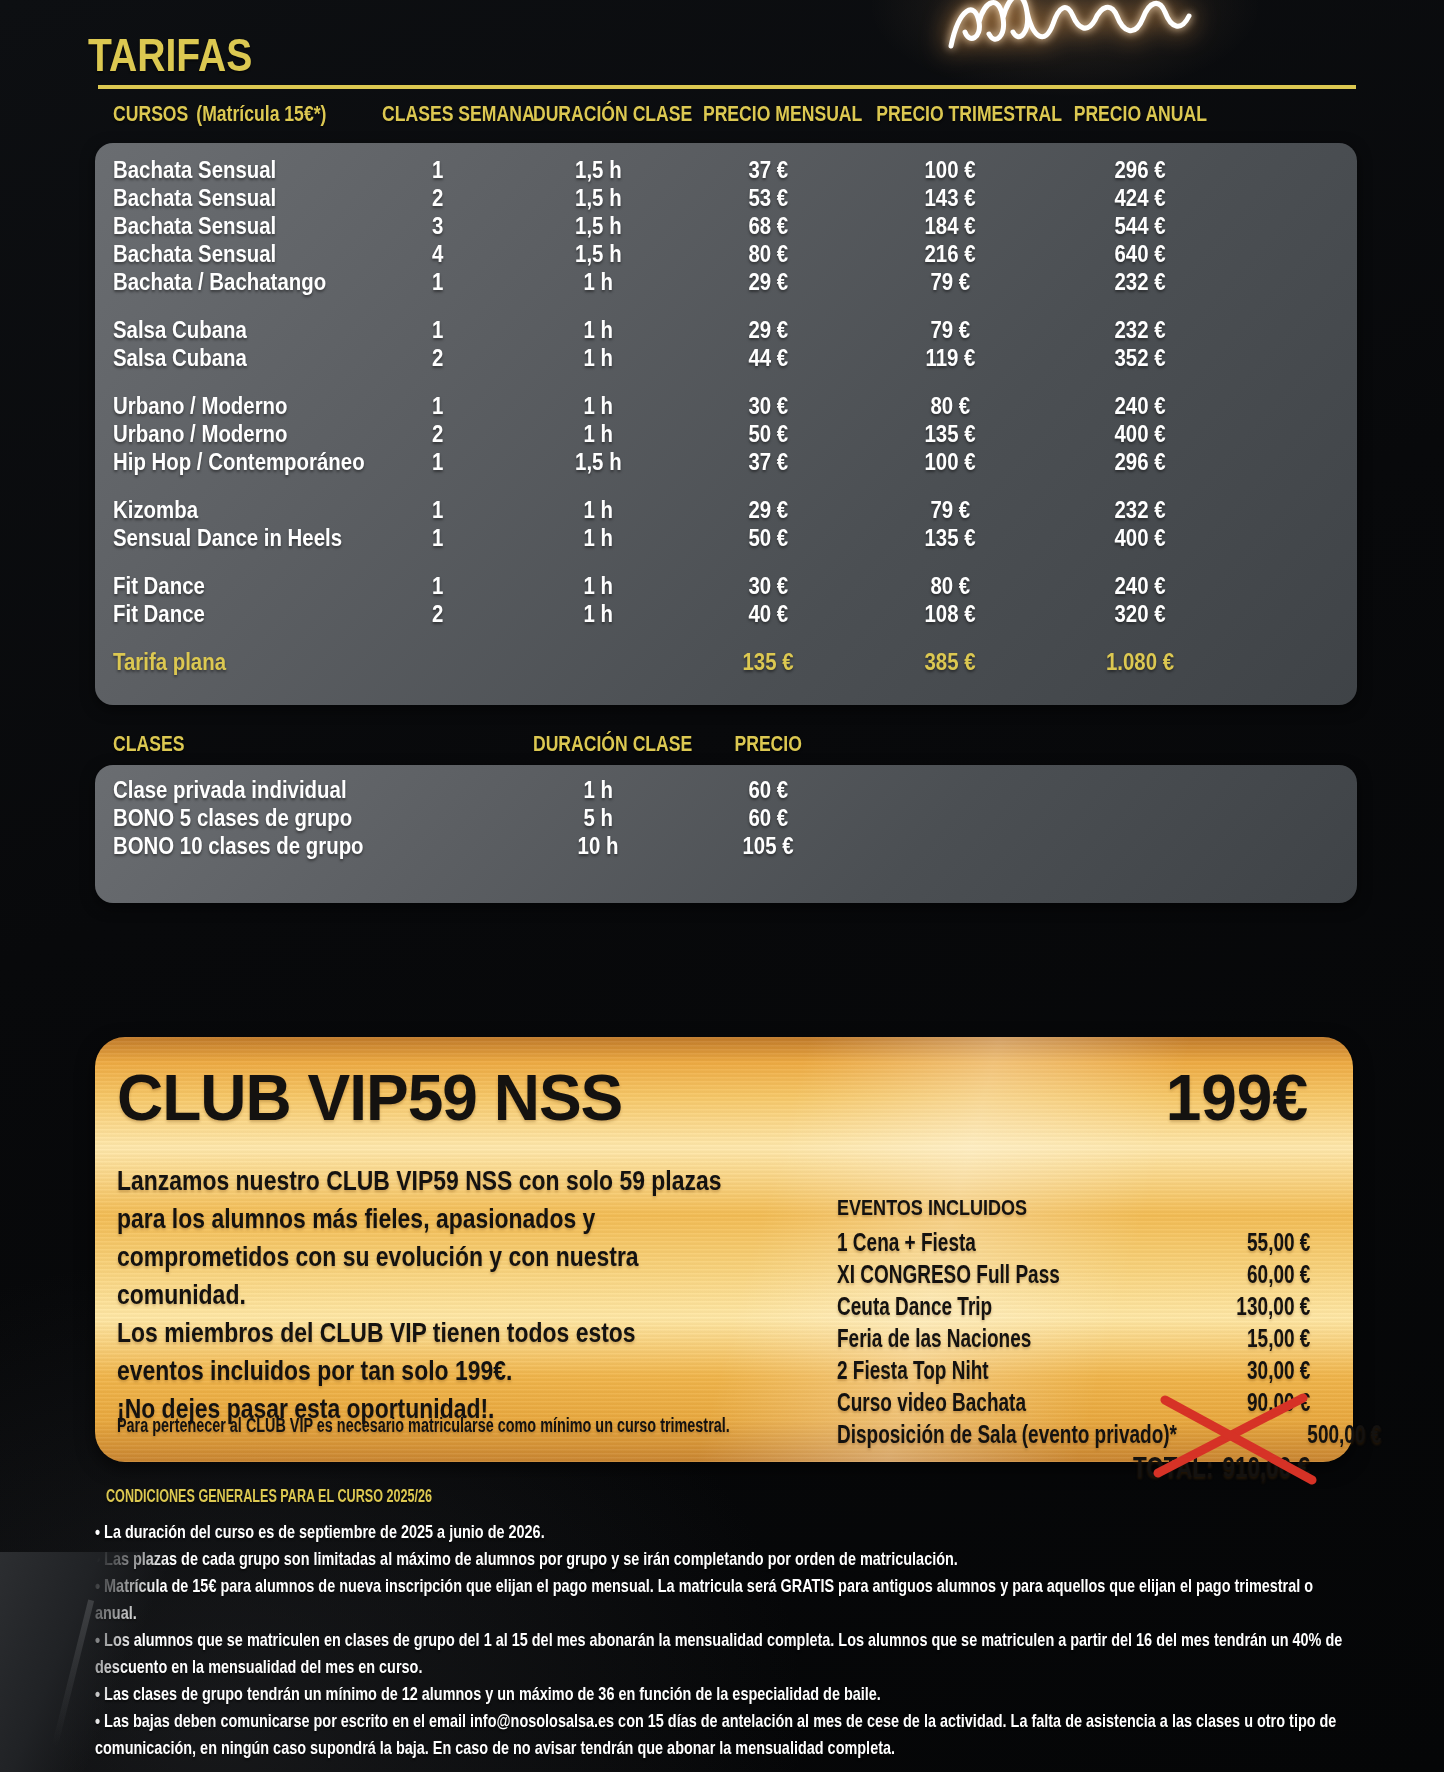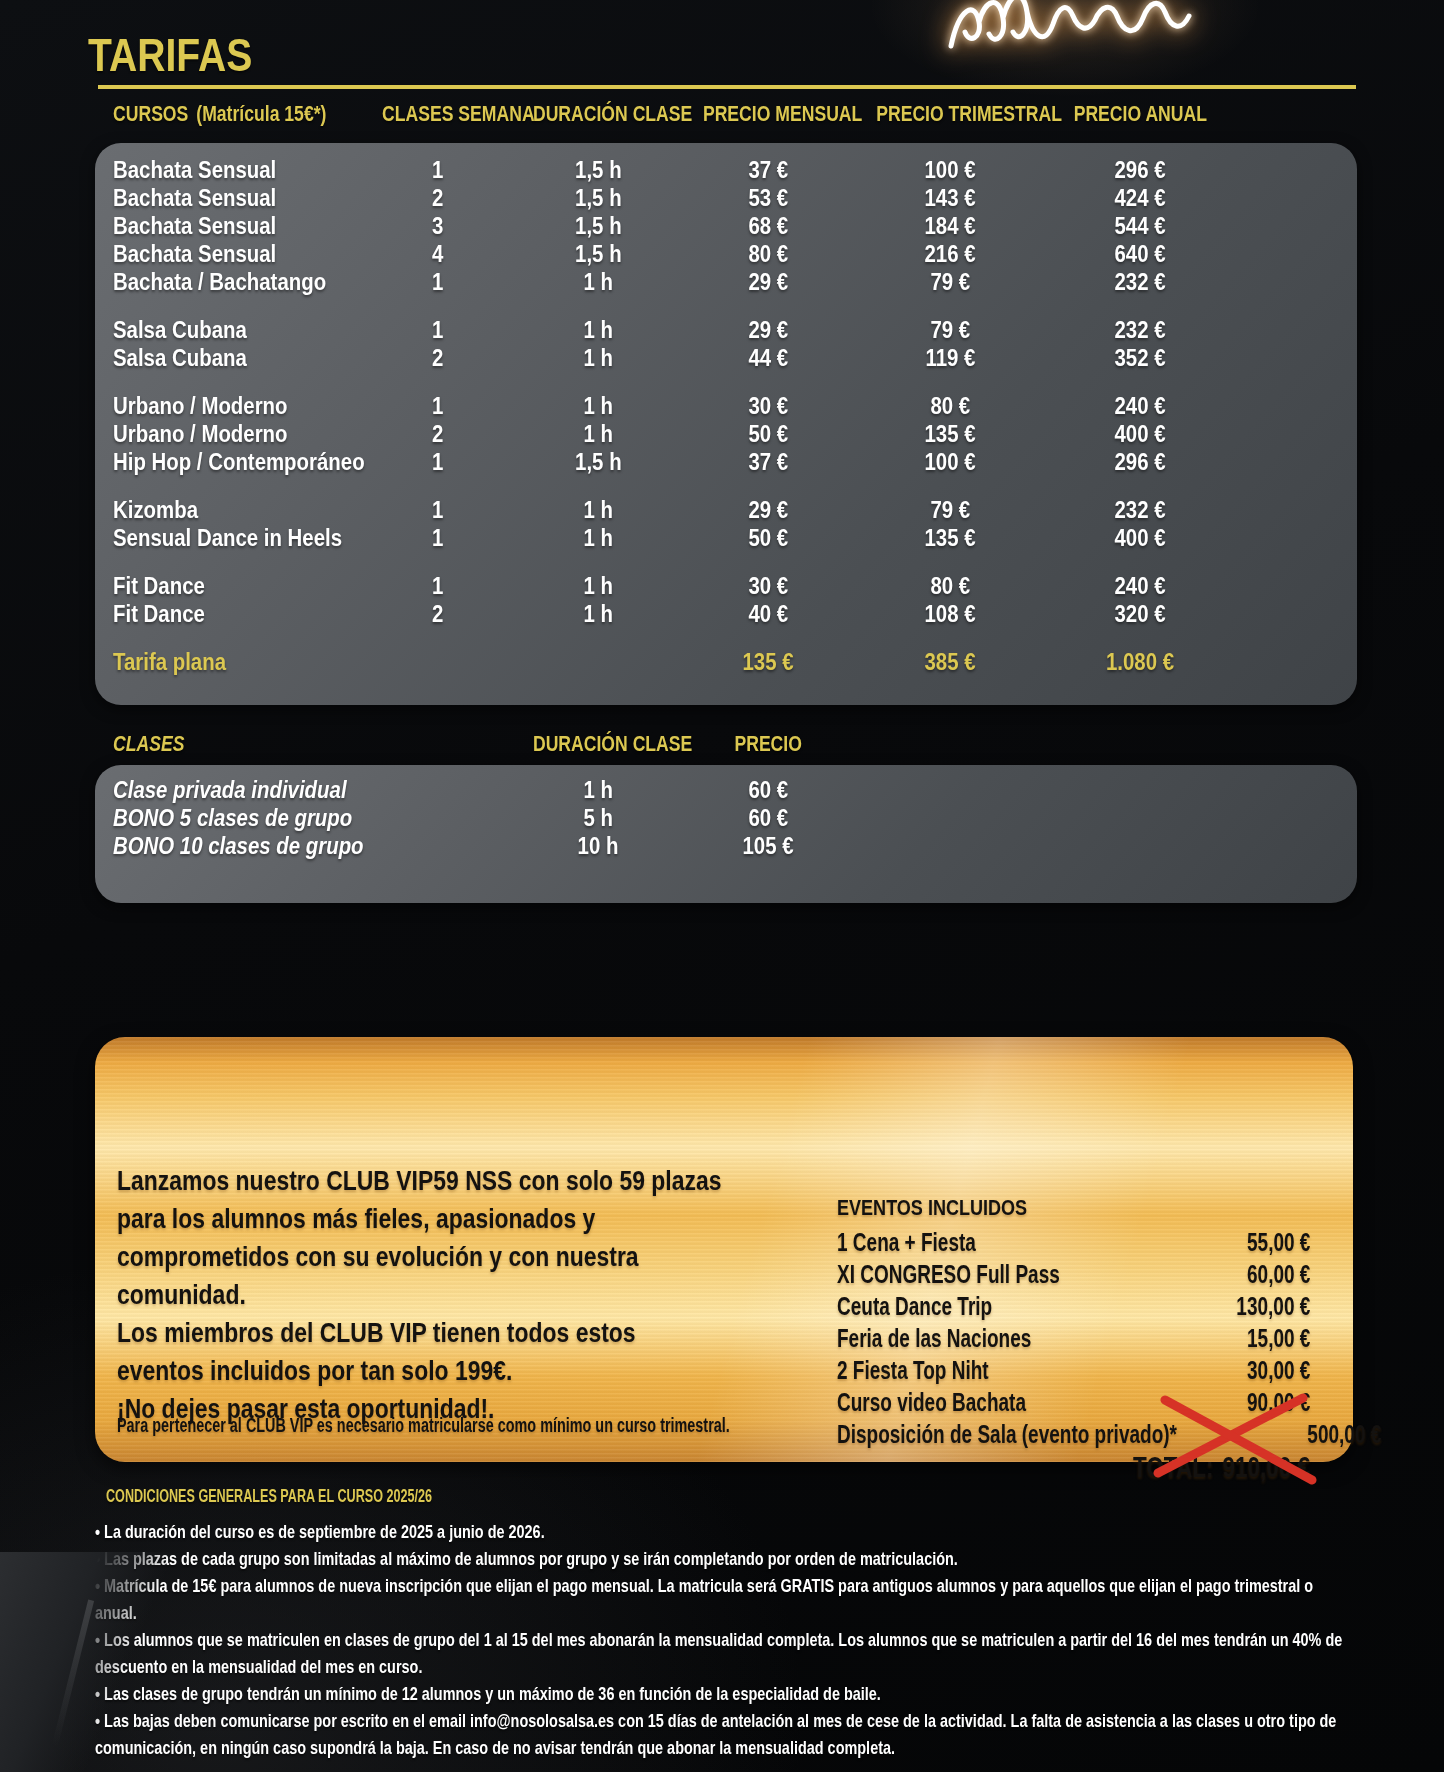--- a/index.html
+++ b/index.html
@@ -31,25 +31,25 @@
   .gridrow{display:grid;grid-template-columns:250px 150px 170px 170px 195px 185px;}
   .colheads{position:absolute;left:95px;width:1262px;box-sizing:border-box;padding-left:18px;
     height:28px;line-height:28px;font-size:22px;color:var(--yellow);
     text-shadow:0 2px 2px rgba(0,0,0,.5);}
   .colheads .sq{--sx:.8;}
   #course-heads{top:100px;}
   #classes-heads{top:730px;}
   .cell{white-space:nowrap;overflow:visible;}
   .cname{text-align:left;}
   .cnum{text-align:center;}
-  .span2{grid-column:1/3;font-style:italic;}
+  .span2{grid-column:1/3;}
   .matricula-note{margin-left:10px;}
 
   
-  .grey-panel{position:absolute;left:95px;width:1262px;border-radius:26px;background:var(--panel-grad);
+  .grey-panel{position:absolute;left:95px;width:1262px;border-radius:18px;background:var(--panel-grad);
     box-sizing:border-box;box-shadow:0 4px 14px rgba(0,0,0,.55);}
   #courses-panel{top:143px;height:562px;padding:13px 0 0 18px;}
   #classes-panel{top:765px;height:138px;padding:11px 0 8px 18px;}
   .trow{display:grid;grid-template-columns:250px 150px 170px 170px 195px 185px;
     height:28px;line-height:28px;font-size:24px;color:#fff;text-shadow:0 2px 3px rgba(0,0,0,.45);}
   .trow .sq{--sx:.85;}
   .trow.gap{margin-top:20px;}
   .trow.flat{color:var(--yellow);}
 
   
@@ -272,20 +272,24 @@
         </div>
         <div class="trow">
           <div class="cell cname span2"><span class="sq sq-l">BONO 10 clases de grupo</span></div>
           <div class="cell cnum"><span class="sq sq-c">10 h</span></div>
           <div class="cell cnum"><span class="sq sq-c">105 €</span></div>
         </div>
       </div>
   </div>
 
   <div id="vip-panel">
+    <div class="vip-title-row">
+      <div class="vip-title">CLUB VIP59 NSS</div>
+      <div class="vip-price">199€</div>
+    </div>
     <div class="vip-left" id="vip-body">
         <div class="vline">Lanzamos nuestro CLUB VIP59 NSS con solo 59 plazas</div>
         <div class="vline">para los alumnos más fieles, apasionados y</div>
         <div class="vline">comprometidos con su evolución y con nuestra</div>
         <div class="vline">comunidad.</div>
         <div class="vline">Los miembros del CLUB VIP tienen todos estos</div>
         <div class="vline">eventos incluidos por tan solo 199€.</div>
         <div class="vline">¡No dejes pasar esta oportunidad!.</div>
       </div>
     <div class="vip-note">

